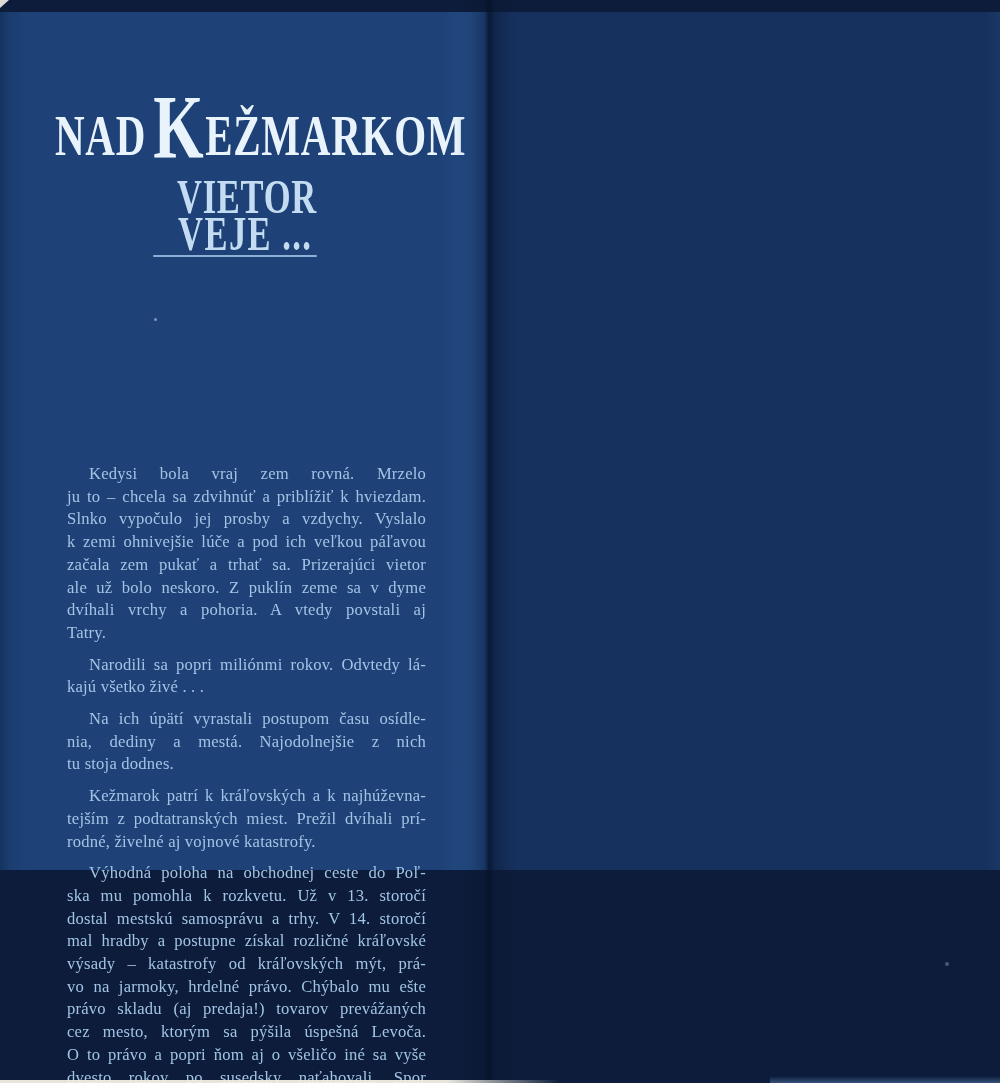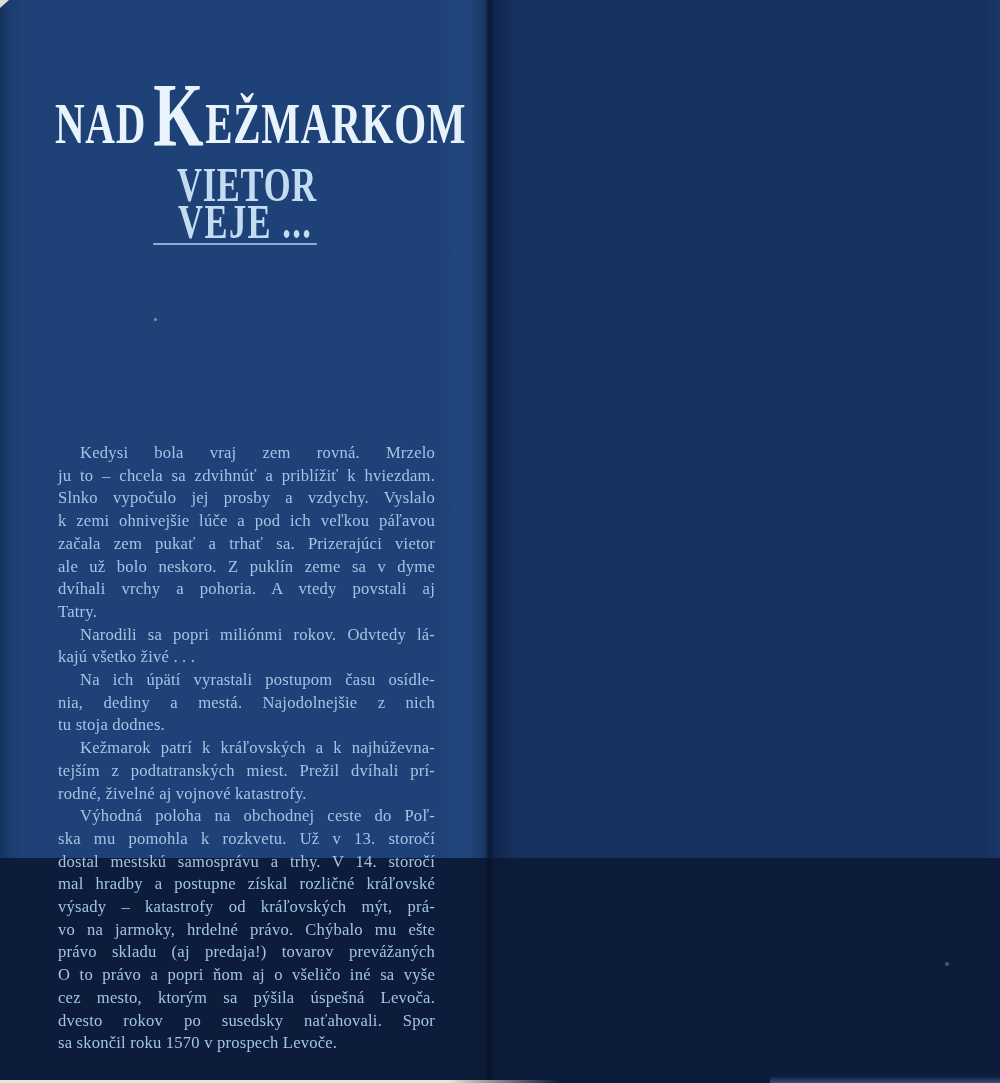--- a/index.html
+++ b/index.html
@@ -3,21 +3,21 @@
 <meta charset="utf-8">
 <title>Nad Kežmarkom vietor veje</title>
 <style>
   html,body{margin:0;padding:0;}
   body{
     width:1000px;height:1083px;overflow:hidden;
     font-family:"Liberation Serif","DejaVu Serif",serif;
     background:#0c1c3a;
   }
   .spread{position:relative;width:1000px;height:1083px;}
-  .page{position:absolute;top:0;height:858px;text-decoration:underline;}
+  .page{position:absolute;top:12px;height:858px;text-decoration:underline;}
   .page.left{
     left:0;width:489px;
     background:linear-gradient(to right,
       #14335f 0px,#1b3d70 10px,var(--left-page,#1e4277) 26px,
       var(--left-page,#1e4277) 440px,#234a82 470px,#1c3e72 486px,#10264c 489px);
   }
   .page.right{
     left:489px;width:511px;
     background:linear-gradient(to right,
       #0e2448 0px,#122a53 6px,var(--right-page,#16315e) 22px,
@@ -49,21 +49,21 @@
     background:var(--rule,#9fc4e4);opacity:.85;border-radius:1px;
   }
   
   .col{
     position:absolute;
     color:var(--body-text,#a2c4e5);
     font-size:16.6px;line-height:22.7px;
     letter-spacing:.2px;
   }
   .col-left{left:58px;top:442px;width:377px;}
-  .para{margin:0;}
+  .para{margin:9px;}
   .line{
     text-align:justify;text-align-last:justify;
     white-space:nowrap;
   }
   .line.para-last{text-align-last:left;}
   .col-left .line.para-first{text-indent:22px;}
   
   .edge-corner{
     position:absolute;left:0;top:0;width:0;height:0;
     border-top:8px solid var(--paper-edge,#f2efe4);
@@ -118,22 +118,22 @@
           <div class="line para-last">rodné, živelné aj vojnové katastrofy.</div>
         </div>
         <div class="para">
           <div class="line para-first">Výhodná poloha na obchodnej ceste do Poľ-</div>
           <div class="line">ska mu pomohla k rozkvetu. Už v 13. storočí</div>
           <div class="line">dostal mestskú samosprávu a trhy. V 14. storočí</div>
           <div class="line">mal hradby a postupne získal rozličné kráľovské</div>
           <div class="line">výsady – katastrofy od kráľovských mýt, prá-</div>
           <div class="line">vo na jarmoky, hrdelné právo. Chýbalo mu ešte</div>
           <div class="line">právo skladu (aj predaja!) tovarov prevážaných</div>
+          <div class="line">cez mesto, ktorým sa pýšila úspešná Levoča.</div>
           <div class="line">O to právo a popri ňom aj o všeličo iné sa vyše</div>
-          <div class="line">cez mesto, ktorým sa pýšila úspešná Levoča.</div>
           <div class="line">dvesto rokov po susedsky naťahovali. Spor</div>
           <div class="line para-last">sa skončil roku 1570 v prospech Levoče.</div>
         </div>
       </div>
   </div>
 
   <div class="page right">
     
   </div>
 

